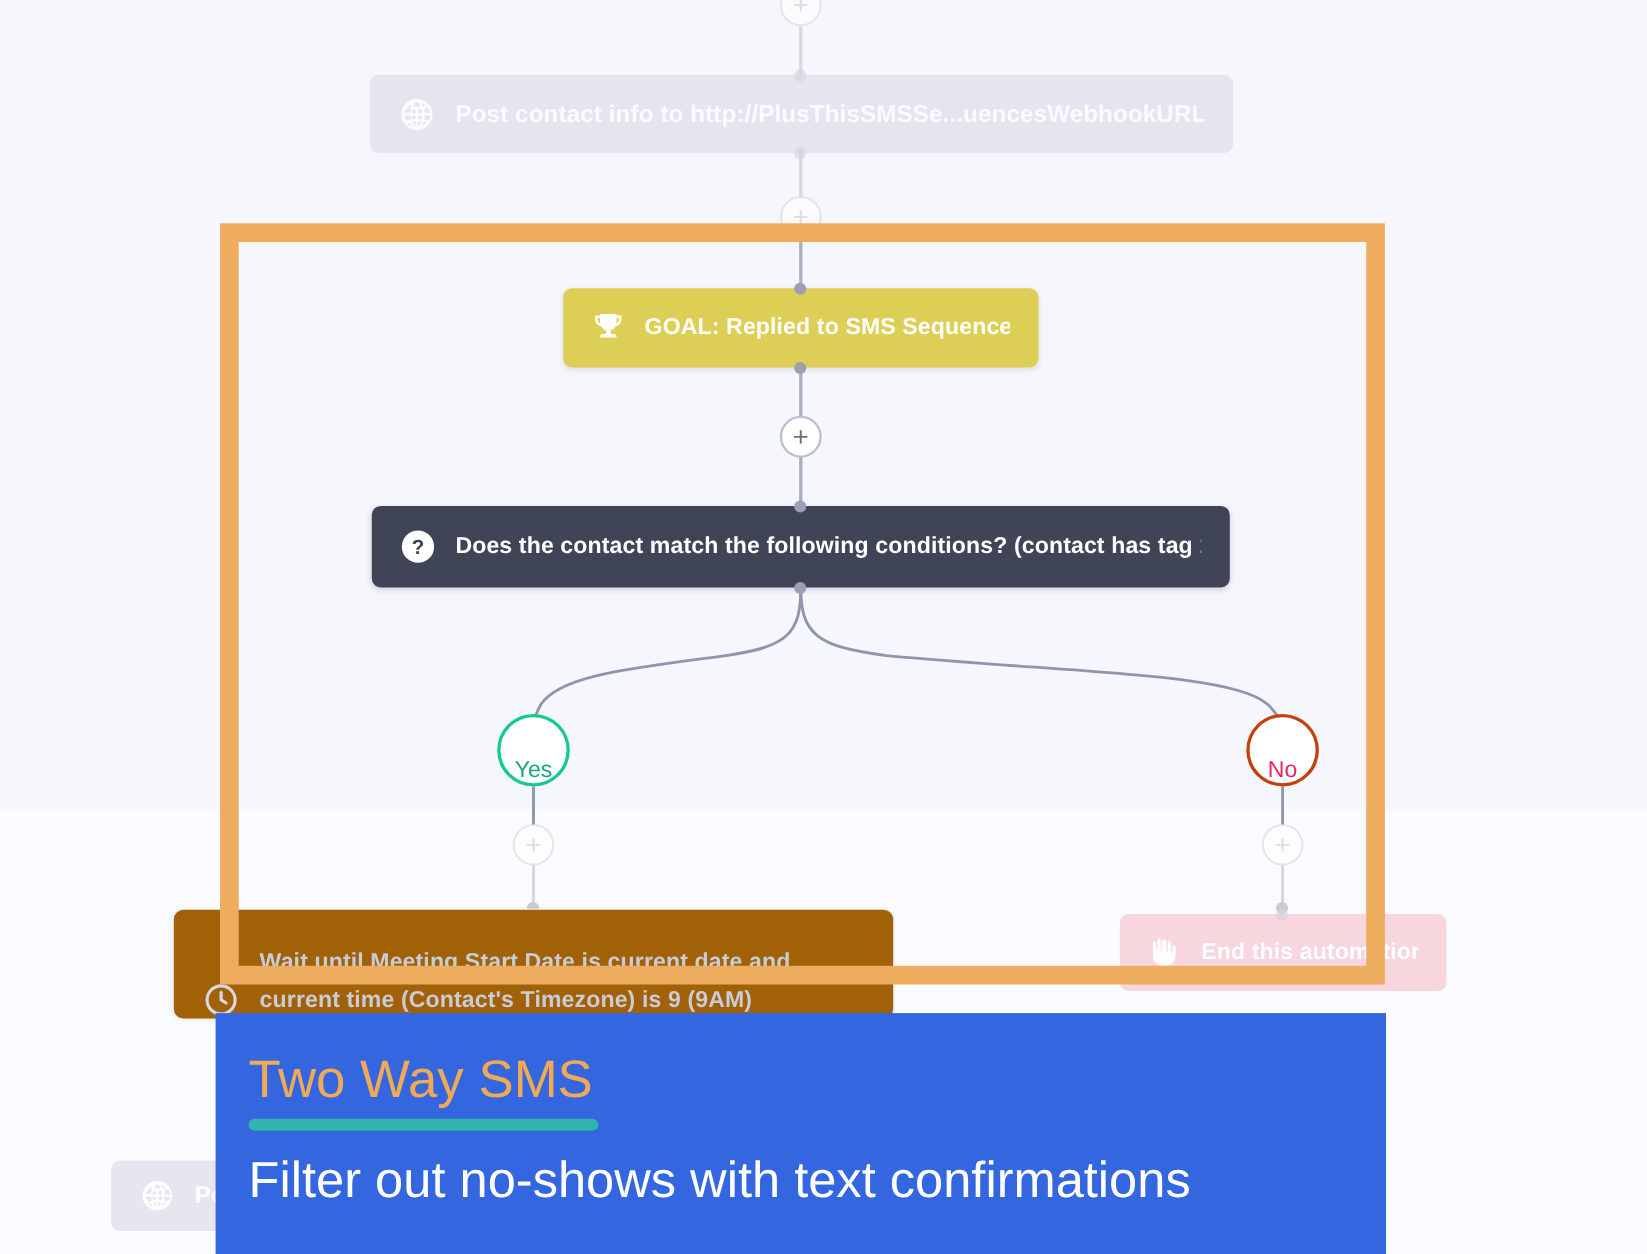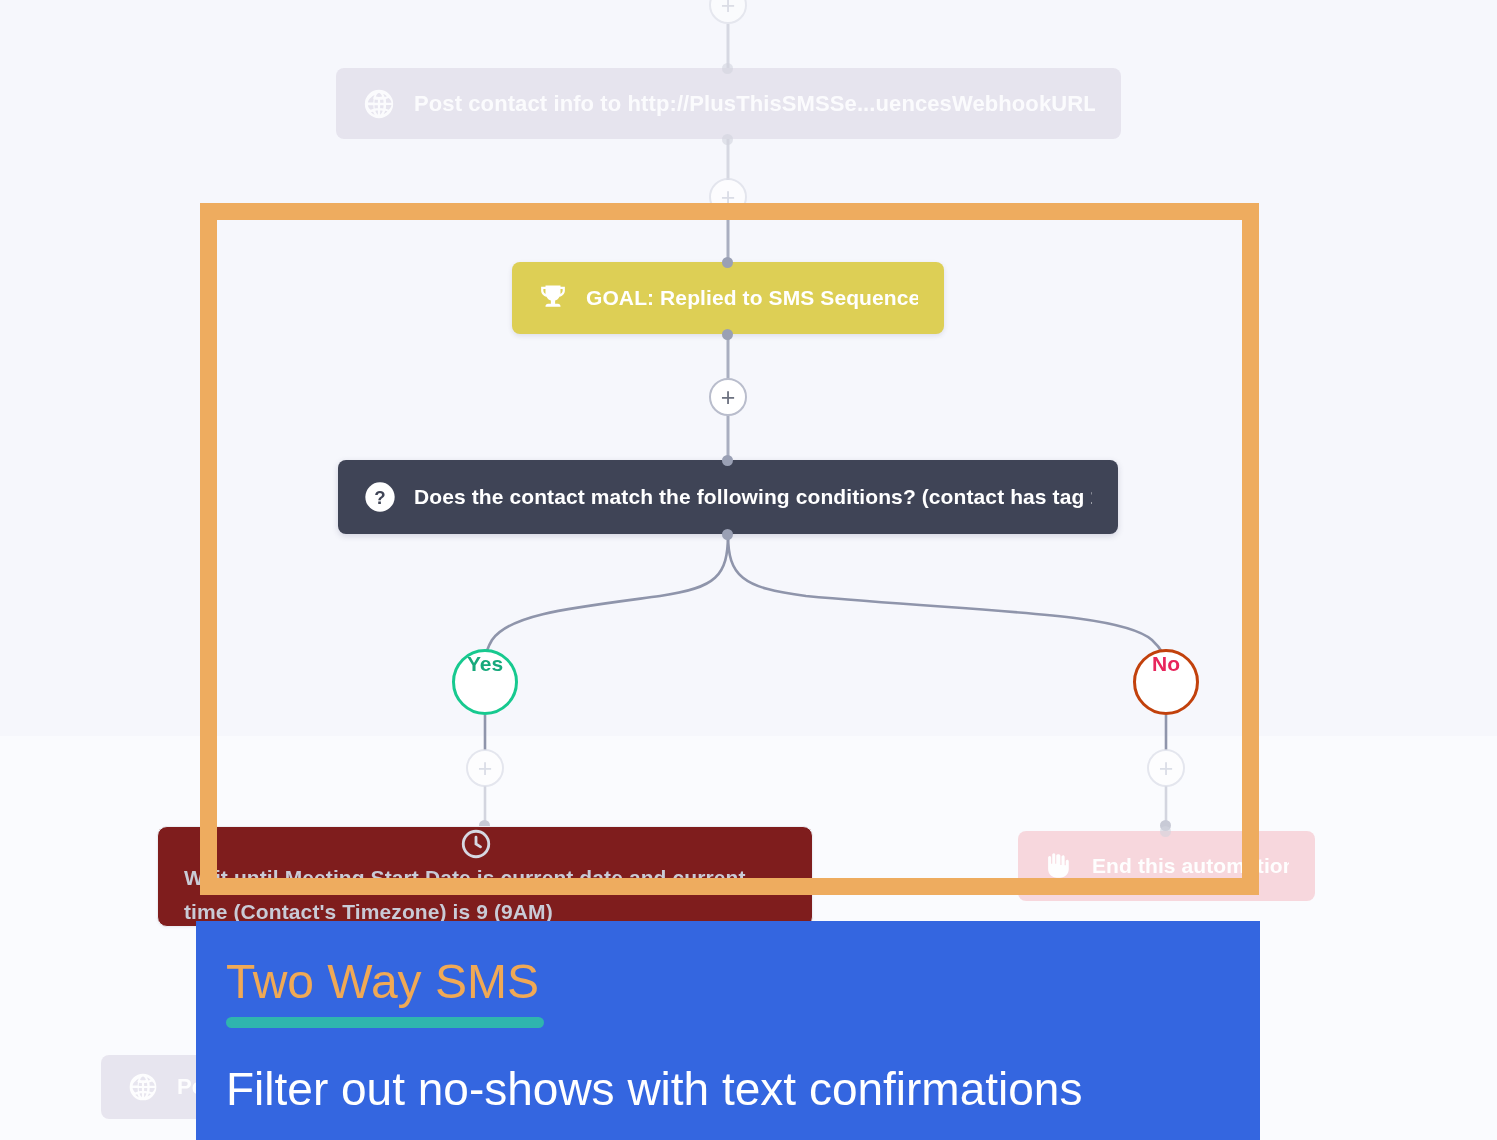--- a/index.html
+++ b/index.html
@@ -81,27 +81,26 @@
   
   .node-condition {
     background: #3f4456;
     color: #ffffff;
     box-shadow: 0 2px 6px rgba(50,50,93,.18);
   }
   .node-condition .node-label { font-size: 21px; }
 
   
   .node-wait {
-    background: #7f1d1d;
+    background: #a16207;
     border: 1px solid #eceef3;
     border-radius: 10px;
     color: #c9cbd6;
-    align-items: center;
+    align-items: flex-end;
     box-shadow: 0 1px 3px rgba(50,50,93,.05);
-    flex-direction: column;
   }
   .node-wait .node-label {
     font-size: 21px;
     white-space: normal;
     line-height: 34px;
     font-weight: bold;
   }
 
   
   .node-end {
@@ -141,24 +140,24 @@
 
   
   .branch-pill {
     position: absolute;
     width: 66px;
     height: 66px;
     border-radius: 50%;
     background: #ffffff;
     box-sizing: border-box;
     display: flex;
-    align-items: flex-start;
+    align-items: flex-end;
     justify-content: center;
     font-size: 21px;
-    font-weight: bold;
+    font-weight: normal;
   }
   .pill-yes { border: 3px solid #17c98f; color: #17a97c; }
   .pill-no  { border: 3px solid #c2410c; color: #e8255c; }
 
   
   .dot {
     position: absolute;
     width: 11px;
     height: 11px;
     border-radius: 50%;
@@ -197,21 +196,21 @@
     font-weight: normal;
   }
   #banner .banner-rule {
     width: 318px;
     height: 11px;
     border-radius: 6px;
     background: #2fb5ae;
     margin-top: 8px;
   }
   #banner .banner-sub {
-    margin-top: 34px;
+    margin-top: 17px;
     color: #ffffff;
     font-size: 46px;
     line-height: 54px;
     font-weight: normal;
   }
 
   .ic { display: block; }
 </style>
 </head>
 <body>

